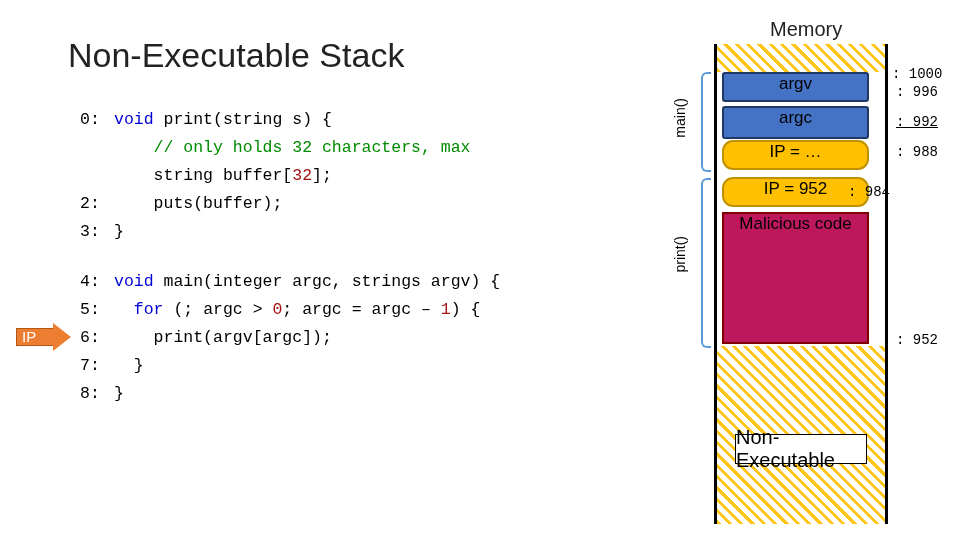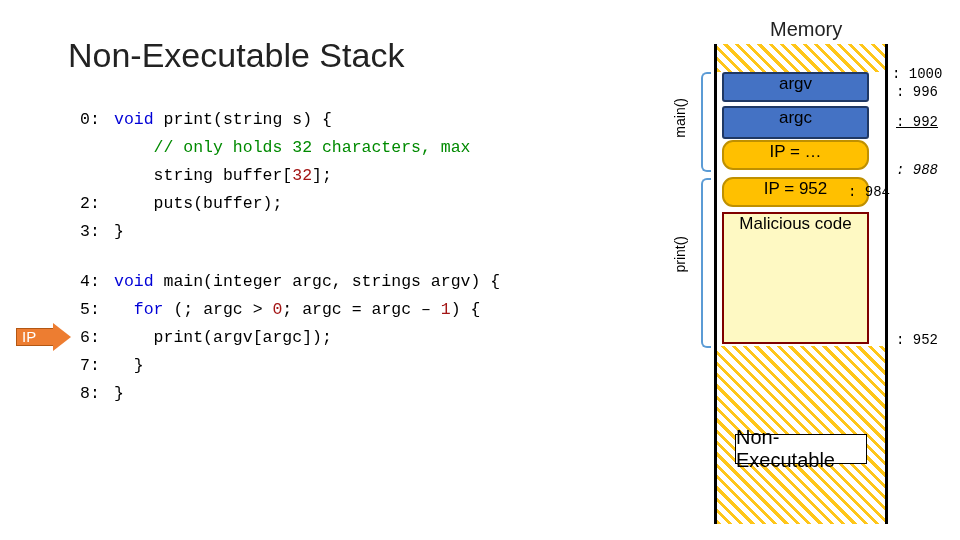--- a/index.html
+++ b/index.html
@@ -110,21 +110,21 @@
     background: #4472c4;
     border: 2px solid #1f3864;
     border-radius: 3px;
   }
   .frame-orange {
     background: #ffc000;
     border: 2px solid #bf9000;
     border-radius: 11px;
   }
   .frame-red {
-    background: #fef9c3;
+    background: #be185d;
     border: 2px solid #7f0000;
     color: #000;
   }
   .non-exec {
     position: absolute;
     left: 18px; right: 18px;
     height: 30px;
     background: #fff;
     border: 1px solid #000;
     display: flex;
@@ -203,21 +203,21 @@
 
   <div class="hatch-yellow" style="top:302px; bottom:0;"></div>
   <div class="non-exec" style="top:390px;">
       <span>Non-Executable</span>
     </div>
 </div>
 
 <div class="addr" style="left:892px; top:66px;">: 1000</div>
 <div class="addr" style="left:896px; top:84px;">: 996</div>
 <div class="addr" style="left:896px; top:114px;text-decoration:underline;">: 992</div>
-<div class="addr" style="left:896px; top:162px;font-style:italic;">: 988</div>
+<div class="addr" style="left:896px; top:144px;">: 988</div>
 <div class="addr" style="left:848px; top:184px;">: 984</div>
 <div class="addr" style="left:896px; top:332px;">: 952</div>
 
 <div class="brace" style="left:701px; top:72px; height:100px;"></div>
 <div class="vlabel" style="left:672px; top:98px;">main()</div>
 
 <div class="brace" style="left:701px; top:178px; height:170px;"></div>
 <div class="vlabel" style="left:672px; top:236px;">print()</div>
 
 </body></html>

